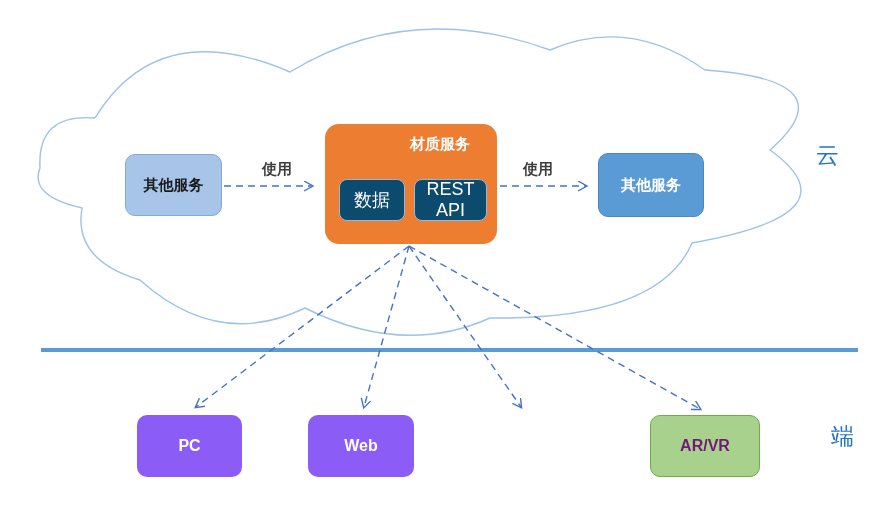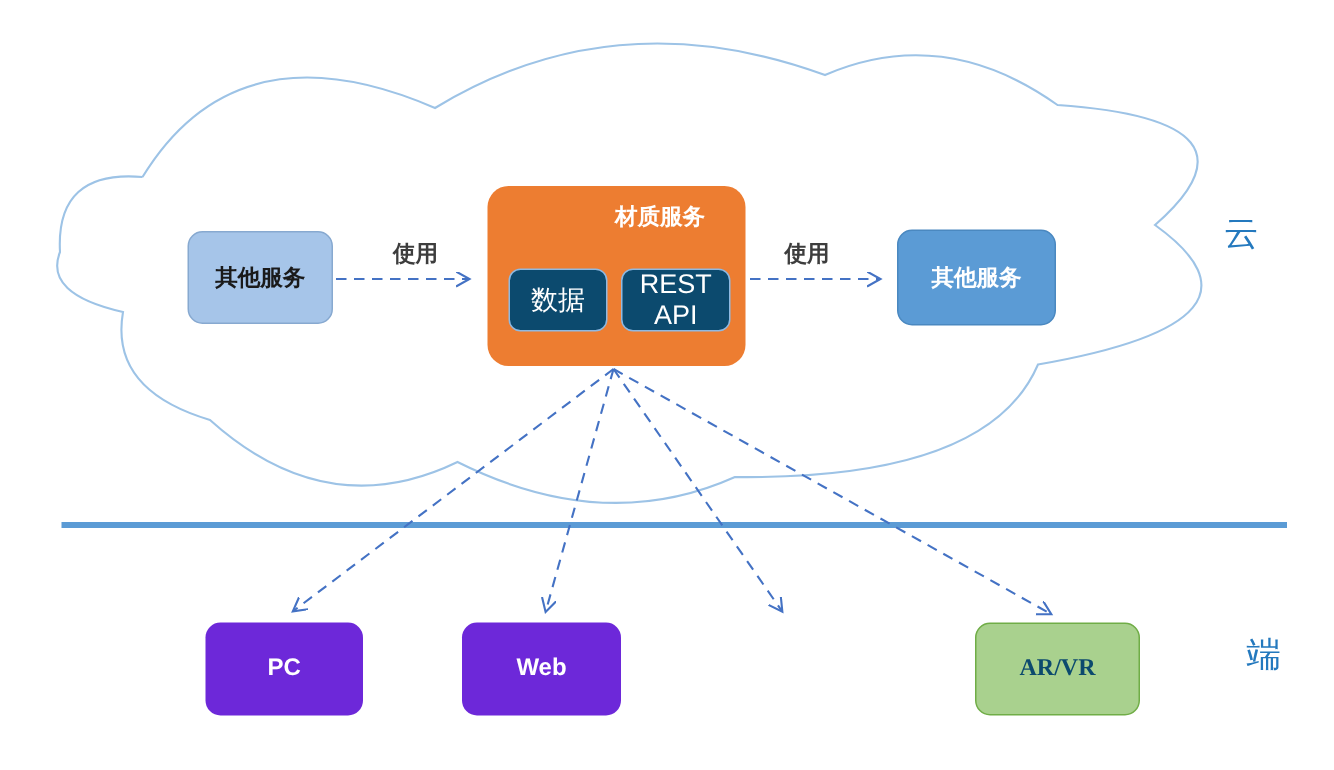--- a/index.html
+++ b/index.html
@@ -37,27 +37,27 @@
     position:absolute; top:55px; height:42px;
     background:#0c4a6e; border:1px solid #8FB9E2; border-radius:8px;
     color:#ffffff; font-size:18px; display:flex; align-items:center; justify-content:center;
     text-align:center; line-height:1.15;
   }
   .subnode.data { left:14px;  width:66px; }
   .subnode.rest { left:89px;  width:73px; padding:0 8px; }
 
   .client {
     top:415px; height:62px; border-radius:10px;
-    background:#6d28d9; color:#ffffff; font-size:16px;
+    background:#8b5cf6; color:#ffffff; font-size:16px;
   }
   .client.pc     { left:137px; width:105px; }
   .client.web    { left:308px; width:106px; }
   .client.mobile { left:473px; width:107px; }
   .client.arvr   { left:650px; width:110px;
-    background:#A9D18E; border:1.5px solid #70AD47; color:#0c4a6e;font-family:Liberation Serif, serif; }
+    background:#A9D18E; border:1.5px solid #70AD47; color:#701a75; }
 
   
   .edge-label {
     position:absolute; width:52px; text-align:center;
     color:#3d3d3d; font-size:15px; font-weight:bold;
   }
   .edge-label.left  { left:251px; top:160px; }
   .edge-label.right { left:512px; top:160px; }
   .region-label {
     position:absolute; color:#2479BE; font-size:23px; font-weight:normal;

